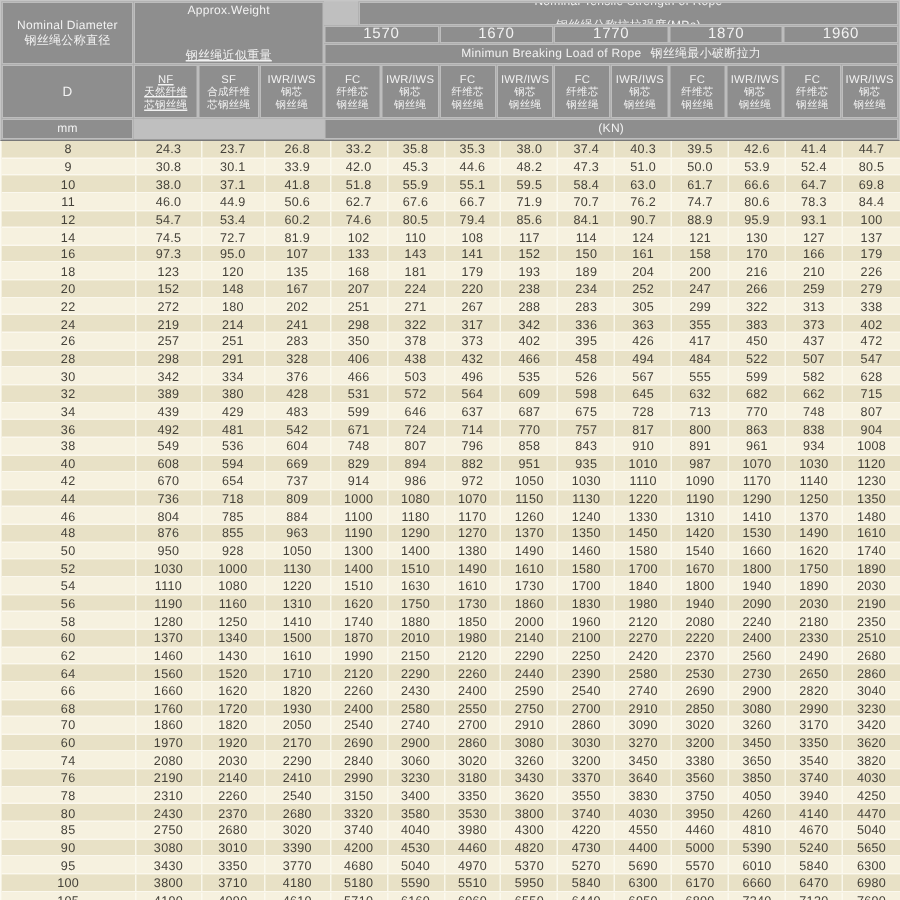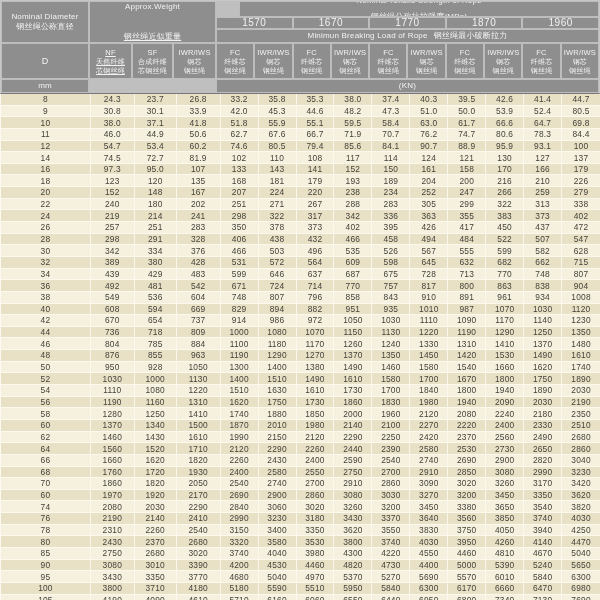--- a/index.html
+++ b/index.html
@@ -299,21 +299,21 @@
         <span class="cell">238</span>
         <span class="cell">234</span>
         <span class="cell">252</span>
         <span class="cell">247</span>
         <span class="cell">266</span>
         <span class="cell">259</span>
         <span class="cell">279</span>
       </div>
       <div class="row">
         <span class="cell">22</span>
-        <span class="cell">240</span>
+        <span class="cell">272</span>
         <span class="cell">180</span>
         <span class="cell">202</span>
         <span class="cell">251</span>
         <span class="cell">271</span>
         <span class="cell">267</span>
         <span class="cell">288</span>
         <span class="cell">283</span>
         <span class="cell">305</span>
         <span class="cell">299</span>
         <span class="cell">322</span>

